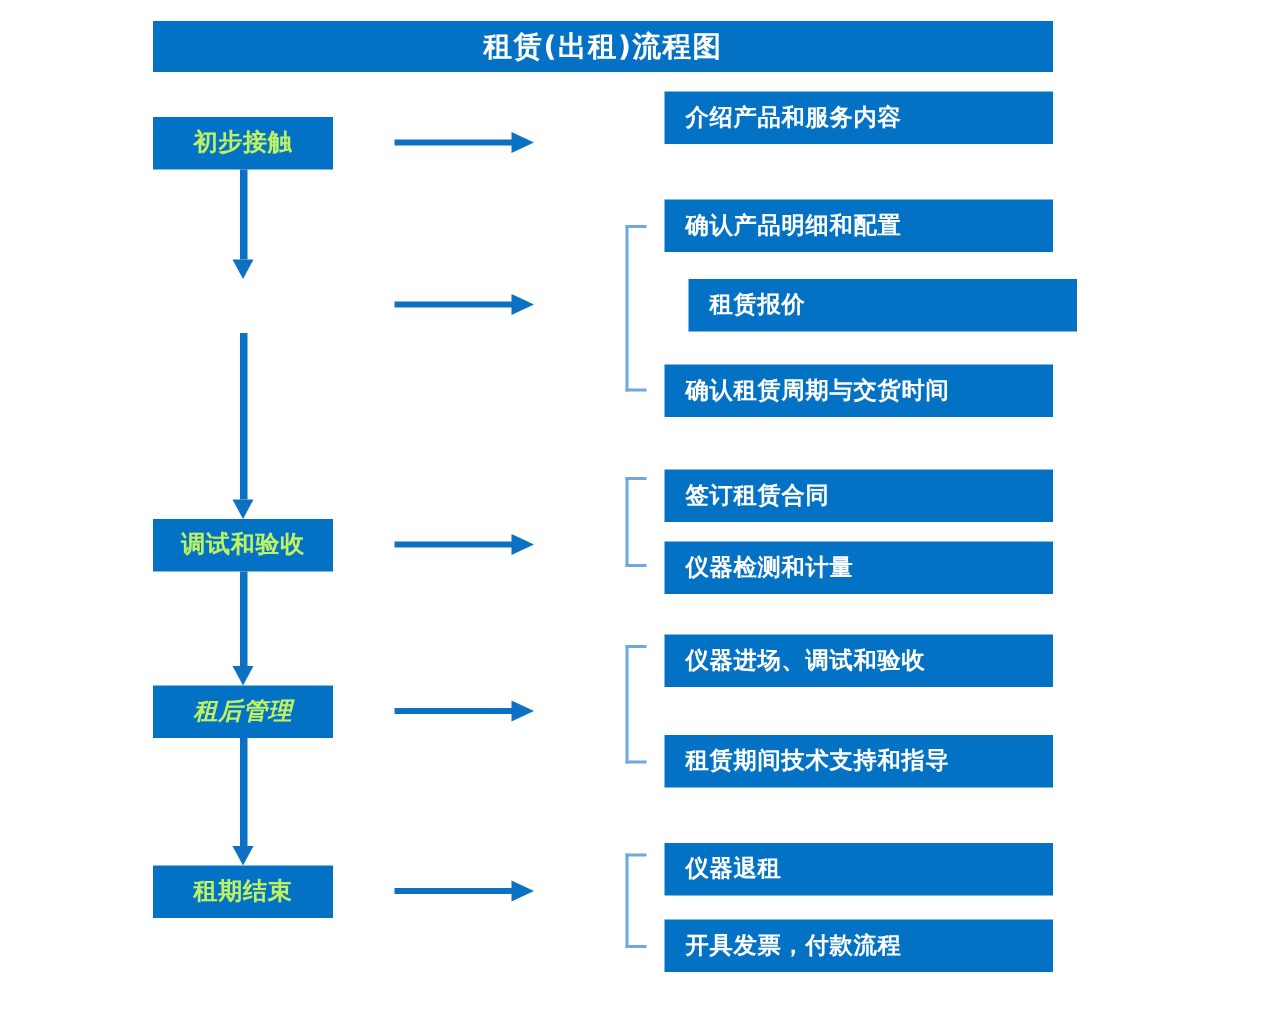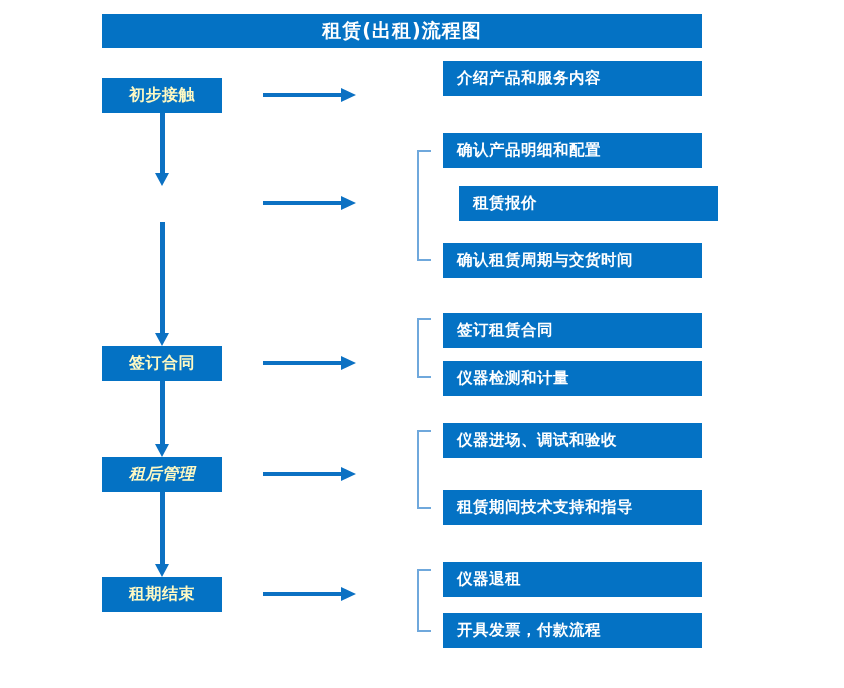--- a/index.html
+++ b/index.html
@@ -21,21 +21,21 @@
     display:flex;align-items:center;justify-content:center;
     letter-spacing:1px;
     white-space:nowrap;
   }
 
   
   .stage-box{
     position:absolute;
     left:102px;width:120px;height:35px;
     background:#0472C4;
-    color:#fef9c3;
+    color:#bef264;
     font-size:16px;font-weight:bold;
     display:flex;align-items:center;justify-content:center;
     white-space:nowrap;
     letter-spacing:0.5px;
   }
 
   
   .detail-box{
     position:absolute;
     left:443px;width:259px;height:35px;
@@ -94,21 +94,21 @@
   }
 </style>
 </head>
 <body>
 
 <div id="canvas">
 
   <div class="title-bar">租赁(出租)流程图</div>
 
   <div class="stage-box" style="top:78px;">初步接触</div>
-  <div class="stage-box" style="top:346px;">签订合同</div>
+  <div class="stage-box" style="top:346px;">调试和验收</div>
   <div class="stage-box" style="top:457px;font-style:italic;">租后管理</div>
   <div class="stage-box" style="top:577px;">租期结束</div>
 
   <div class="v-arrow" style="top:113px;height:73px;">
     <span class="shaft" style="height:60px;"></span>
     <span class="head" style="top:60px;"></span>
   </div>
   <div class="v-arrow" style="top:222px;height:124px;">
     <span class="shaft" style="height:111px;"></span>
     <span class="head" style="top:111px;"></span>

